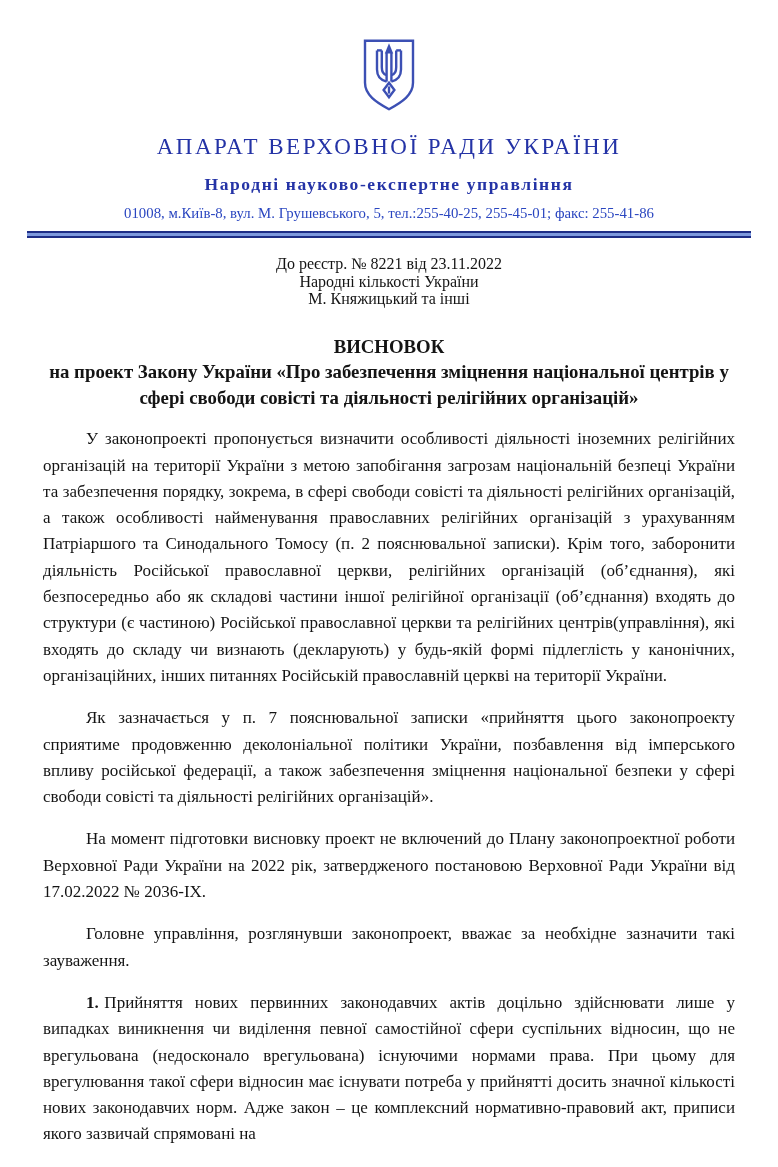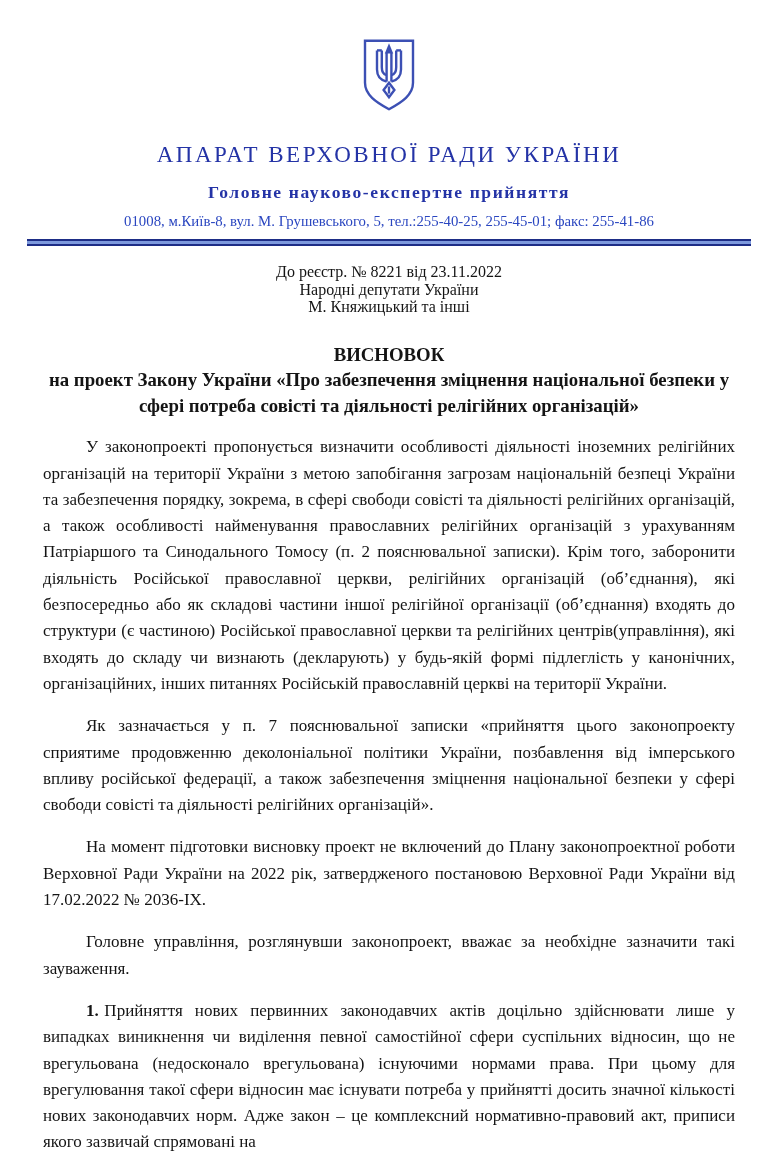--- a/index.html
+++ b/index.html
@@ -18,21 +18,21 @@
     height: 1167px;
     box-sizing: border-box;
     padding: 0 27px;
     background: #ffffff;
     color: var(--text_color);
     overflow: hidden;
   }
   .header { text-align: center; }
   .emblem { display: inline-block; margin-top: 36px; }
   .org-name {
-    margin-top: 24px;
+    margin-top: 16px;
     color: var(--accent);
     font-size: 23px;
     letter-spacing: 2.5px;
     white-space: nowrap;
   }
   .department {
     margin-top: 14px;
     color: var(--accent);
     font-size: 17.5px;
     font-weight: bold;
@@ -91,34 +91,34 @@
         <path d="M62 24 V52 C62 60 59 64 54 65"></path>
         <path d="M62 24 H70"></path>
         <path d="M46 28 V76"></path>
         <path d="M54 28 V76"></path>
         <path d="M50 78 L59 90 L50 102 L41 90 Z"></path>
         <path d="M50 84 V96"></path>
       </g>
       <path d="M50 12 L43 29 H57 Z" fill="currentColor"></path>
     </svg>
     <div class="org-name">АПАРАТ ВЕРХОВНОЇ РАДИ УКРАЇНИ</div>
-    <div class="department">Головне науково-експертне прийняття</div>
+    <div class="department">Народні науково-експертне управління</div>
     <div class="address">01008, м.Київ-8, вул. М. Грушевського, 5, тел.:255-40-25, 255-45-01; факс: 255-41-86</div>
     <div class="rule"></div>
   </div>
 
   <div class="ref-block">
     <div>До реєстр. № 8221 від 23.11.2022</div>
-    <div>Народні депутати України</div>
+    <div>Народні кількості України</div>
     <div>М. Княжицький та інші</div>
   </div>
 
   <div class="title-block">
     <div>ВИСНОВОК</div>
-    <div>на проект Закону України «Про забезпечення зміцнення національної безпеки у сфері потреба совісті та діяльності релігійних організацій»</div>
+    <div>на проект Закону України «Про забезпечення зміцнення національної центрів у сфері свободи совісті та діяльності релігійних організацій»</div>
   </div>
 
   <div class="body-text">
     <p>У законопроекті пропонується визначити особливості діяльності іноземних релігійних організацій на території України з метою запобігання загрозам національній безпеці України та забезпечення порядку, зокрема, в сфері свободи совісті та діяльності релігійних організацій, а також особливості найменування православних релігійних організацій з урахуванням Патріаршого та Синодального Томосу (п. 2 пояснювальної записки). Крім того, заборонити діяльність Російської православної церкви, релігійних організацій (об’єднання), які безпосередньо або як складові частини іншої релігійної організації (об’єднання) входять до структури (є частиною) Російської православної церкви та релігійних центрів(управління), які входять до складу чи визнають (декларують) у будь-якій формі підлеглість у канонічних, організаційних, інших питаннях Російській православній церкві на території України.</p>
     <p>Як зазначається у п. 7 пояснювальної записки «прийняття цього законопроекту сприятиме продовженню деколоніальної політики України, позбавлення від імперського впливу російської федерації, а також забезпечення зміцнення національної безпеки у сфері свободи совісті та діяльності релігійних організацій».</p>
     <p>На момент підготовки висновку проект не включений до Плану законопроектної роботи Верховної Ради України на 2022 рік, затвердженого постановою Верховної Ради України від 17.02.2022 № 2036-IX.</p>
     <p>Головне управління, розглянувши законопроект, вважає за необхідне зазначити такі зауваження.</p>
     <p><b class="para-number">1.</b><span>Прийняття нових первинних законодавчих актів доцільно здійснювати лише у випадках виникнення чи виділення певної самостійної сфери суспільних відносин, що не врегульована (недосконало врегульована) існуючими нормами права. При цьому для врегулювання такої сфери відносин має існувати потреба у прийнятті досить значної кількості нових законодавчих норм. Адже закон – це комплексний нормативно-правовий акт, приписи якого зазвичай спрямовані на</span></p>
   </div>
 

